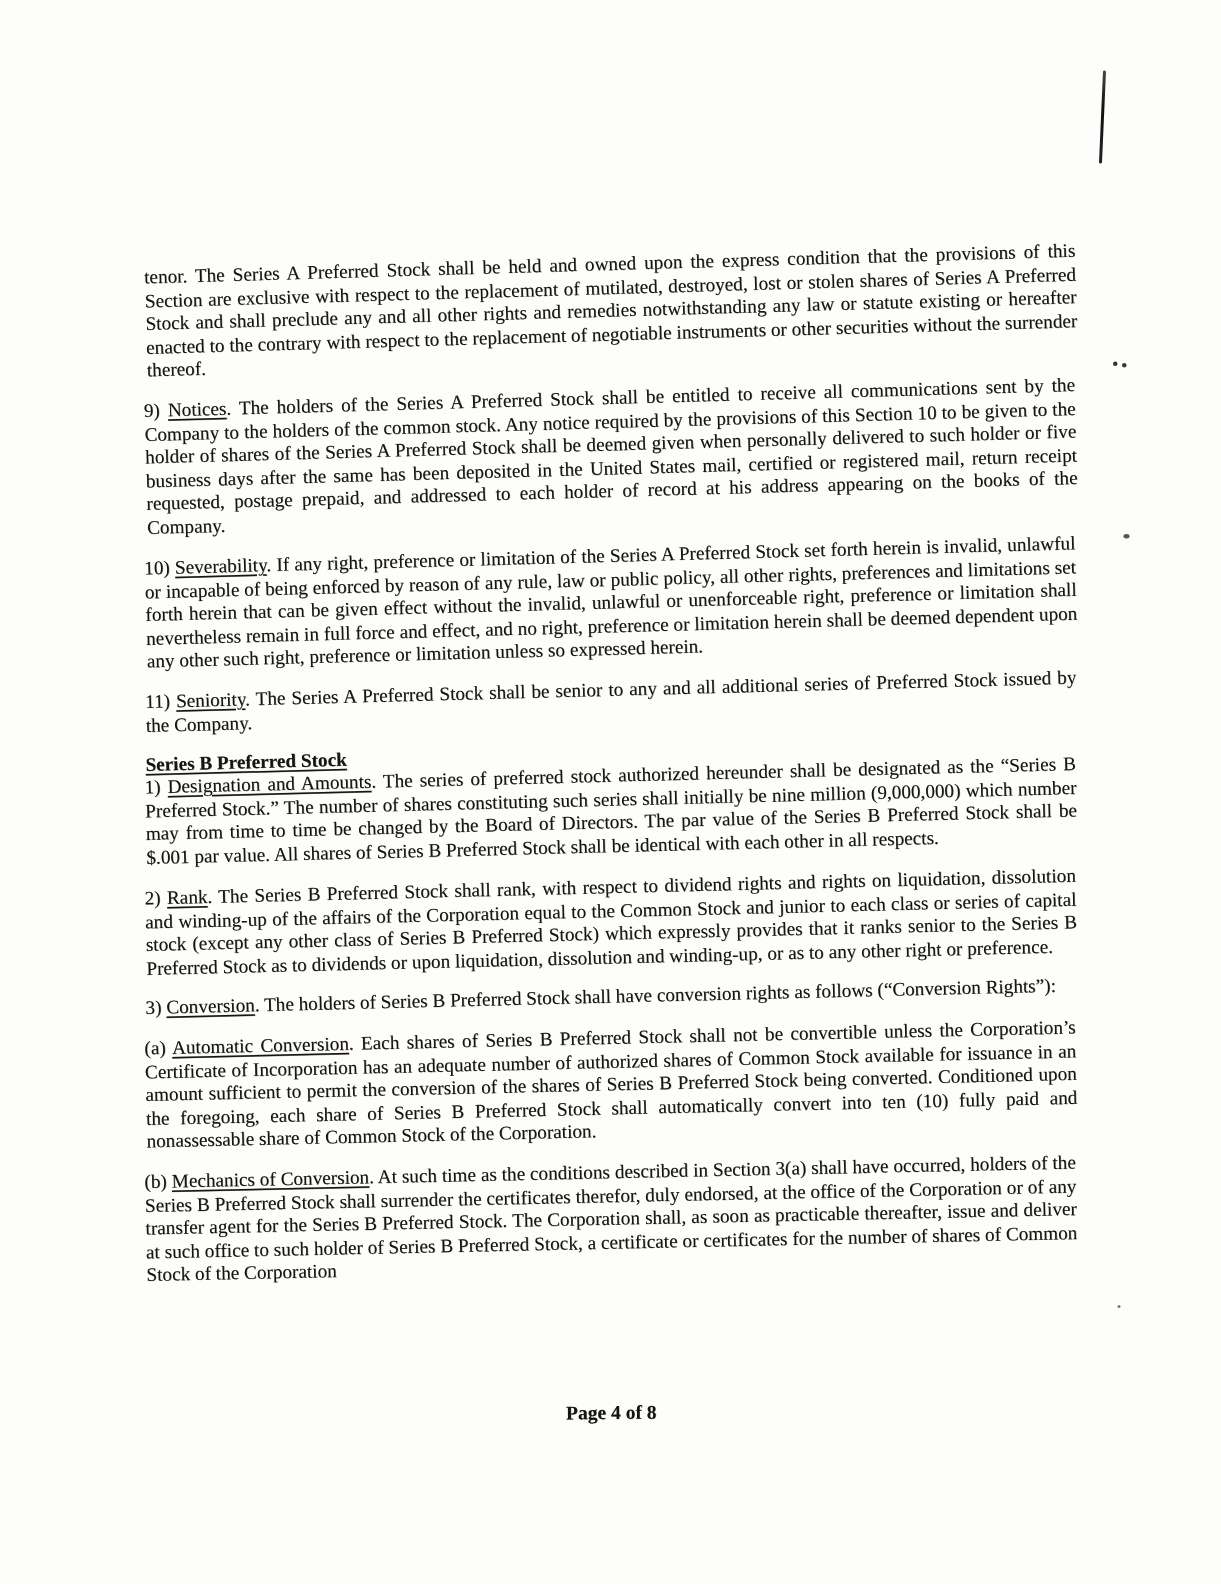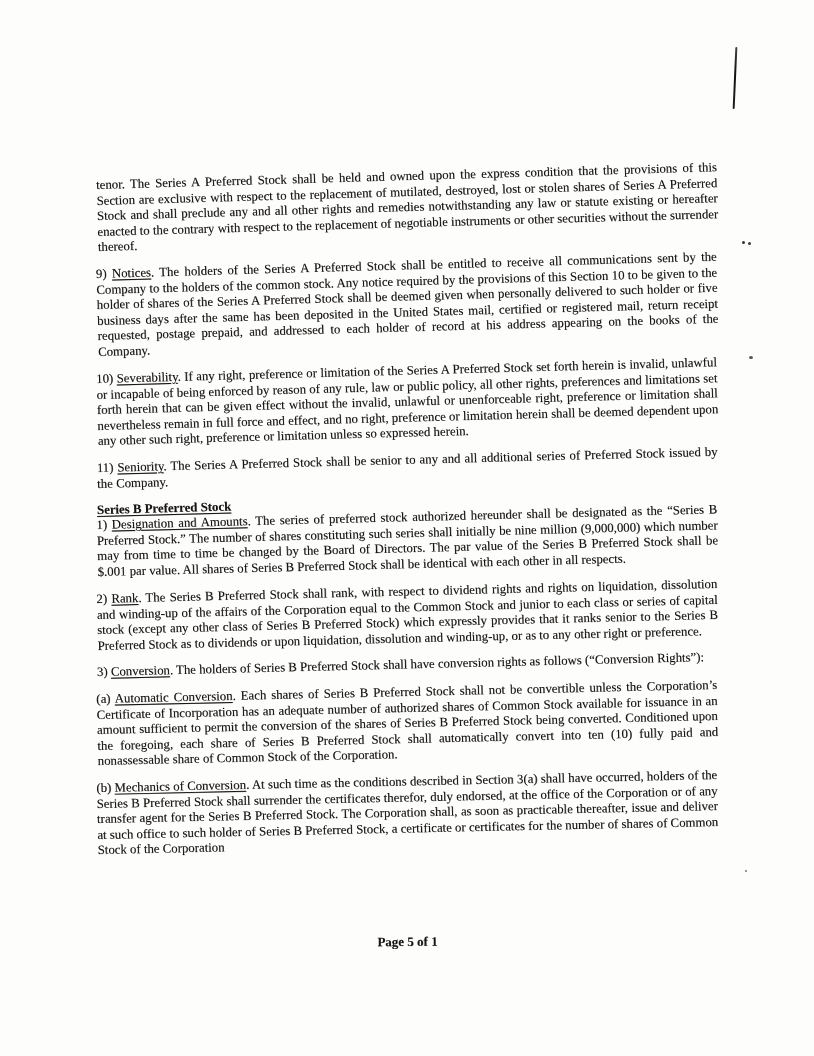--- a/index.html
+++ b/index.html
@@ -87,20 +87,20 @@
       <p class="para"><span>10) </span><span class="u">Severability</span><span>. If any right, preference or limitation of the Series A Preferred Stock set forth herein is invalid, unlawful or incapable of being enforced by reason of any rule, law or public policy, all other rights, preferences and limitations set forth herein that can be given effect without the invalid, unlawful or unenforceable right, preference or limitation shall nevertheless remain in full force and effect, and no right, preference or limitation herein shall be deemed dependent upon any other such right, preference or limitation unless so expressed herein.</span></p>
       <p class="para"><span>11) </span><span class="u">Seniority</span><span>. The Series A Preferred Stock shall be senior to any and all additional series of Preferred Stock issued by the Company.</span></p>
       <p class="para heading"><span class="u">Series B Preferred Stock</span></p>
       <p class="para"><span>1) </span><span class="u">Designation and Amounts</span><span>. The series of preferred stock authorized hereunder shall be designated as the “Series B Preferred Stock.”  The number of shares constituting such series shall initially be nine million (9,000,000) which number may from time to time be changed by the Board of Directors. The par value of the Series B Preferred Stock shall be $.001 par value.  All shares of Series B Preferred Stock shall be identical with each other in all respects.</span></p>
       <p class="para"><span>2) </span><span class="u">Rank</span><span>. The Series B Preferred Stock shall rank, with respect to dividend rights and rights on liquidation, dissolution and winding-up of the affairs of the Corporation equal to the Common Stock and junior to each class or series of capital stock (except any other class of Series B Preferred Stock) which expressly provides that it ranks senior to the Series B Preferred Stock as to dividends or upon liquidation, dissolution and winding-up, or as to any other right or preference.</span></p>
       <p class="para"><span>3) </span><span class="u">Conversion</span><span>. The holders of Series B Preferred Stock shall have conversion rights as follows (“Conversion Rights”):</span></p>
       <p class="para"><span>(a) </span><span class="u">Automatic Conversion</span><span>. Each shares of Series B Preferred Stock shall not be convertible unless the Corporation’s Certificate of Incorporation has an adequate number of authorized shares of Common Stock available for issuance in an amount sufficient to permit the conversion of the shares of Series B Preferred Stock being converted. Conditioned upon the foregoing, each share of Series B Preferred Stock shall automatically convert into ten (10) fully paid and nonassessable share of Common Stock of the Corporation.</span></p>
       <p class="para"><span>(b) </span><span class="u">Mechanics of Conversion</span><span>.  At such time as the conditions described in Section 3(a) shall have occurred, holders of the Series B Preferred Stock shall surrender the certificates therefor, duly endorsed, at the office of the Corporation or of any transfer agent for the Series B Preferred Stock. The Corporation shall, as soon as practicable thereafter, issue and deliver at such office to such holder of Series B Preferred Stock, a certificate or certificates for the number of shares of Common Stock of the Corporation</span></p>
     </div>
   <div class="footer">
-    <span>Page 5 of 1</span>
+    <span>Page 4 of 8</span>
   </div>
   <div class="artifact stroke"></div>
   <div class="artifact dot d1"></div>
   <div class="artifact dot d2"></div>
   <div class="artifact dot d3"></div>
   <div class="artifact dot d4"></div>
 </div>
 
 </body></html>

